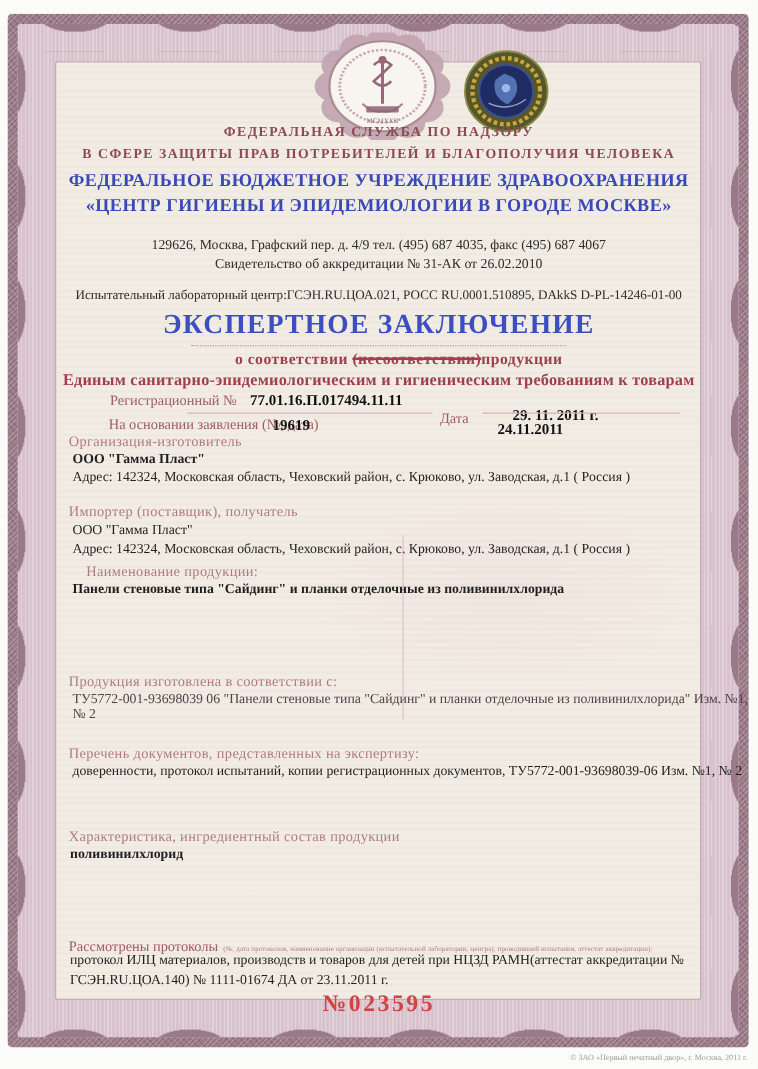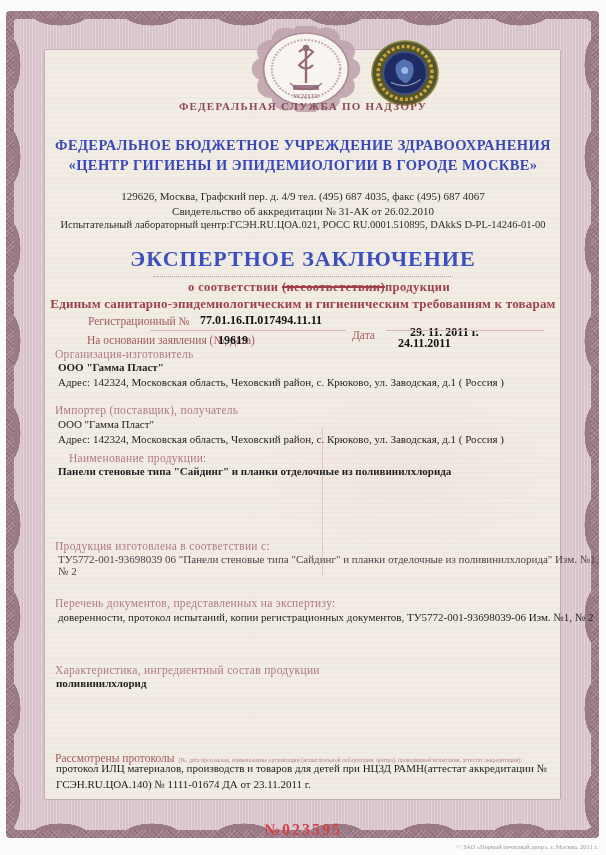--- a/index.html
+++ b/index.html
@@ -45,21 +45,21 @@
   .addr{font-size:11px;color:#2c2c2c;}
   .doc-title{font-size:22px;font-weight:bold;color:#3b4fc0;letter-spacing:1px;}
   .sub-title{font-size:12.5px;font-weight:bold;color:#9d3f4c;letter-spacing:.4px;padding-left:16px;}
   .struck{text-decoration:line-through;text-decoration-thickness:2px;}
   .sub2{font-size:13px;font-weight:bold;color:#9d3f4c;letter-spacing:.2px;}
   .fieldlabel{font-size:11.5px;color:#a15b64;}
   .fieldvalue{font-size:12px;font-weight:bold;color:#111;}
   .uline{border-bottom:1px solid #d9aeb8;height:1px;}
   .dotline{border-bottom:1px dotted rgba(150,90,110,.55);height:1px;}
   .smallnote{font-size:5.6px;color:#b07a83;letter-spacing:.1px;}
-  .serial{font-size:16px;font-weight:bold;color:#cf4545;letter-spacing:2px;margin-top:28px;}
+  .serial{font-size:19px;font-weight:bold;color:#cf4545;letter-spacing:2px;}
   .credit{font-size:6.5px;color:#9a9a9a;}
   .fold{width:1px;background:rgba(216,130,170,.4);}
   .seal-wrap{line-height:0;}
 </style>
 </head>
 <body>
 
 <div class="screen">
 
   <div class="cert">
@@ -114,25 +114,26 @@
           <ellipse cx="35" cy="34" rx="21.5" ry="21" fill="#1f2c63"></ellipse>
           <ellipse cx="35" cy="34" rx="21.5" ry="21" fill="none" stroke="#3d4f9a" stroke-width="1.4"></ellipse>
           <path d="M35 20 c7 3.5 9 3.5 9 11 c0 9 -9 13.5 -9 13.5 c0 0 -9 -4.5 -9 -13.5 c0 -7.5 2 -7.5 9 -11 z" fill="#5d7fc0" opacity="0.85"></path>
           <circle cx="35" cy="31.5" r="3.4" fill="#9db8e8"></circle>
           <path d="M20 42 q15 9 30 0" stroke="#c5d4f0" stroke-width="1.2" fill="none" opacity="0.7"></path>
         </g>
       </svg>
     </div>
 
     <div class="abs ctr agency" style="top:100px;">ФЕДЕРАЛЬНАЯ СЛУЖБА ПО НАДЗОРУ</div>
+    <div class="abs ctr agency" style="top:117px;">В СФЕРЕ ЗАЩИТЫ ПРАВ ПОТРЕБИТЕЛЕЙ И БЛАГОПОЛУЧИЯ  ЧЕЛОВЕКА</div>
     <div class="abs ctr orgblue" style="top:137px;">ФЕДЕРАЛЬНОЕ БЮДЖЕТНОЕ УЧРЕЖДЕНИЕ ЗДРАВООХРАНЕНИЯ</div>
     <div class="abs ctr orgblue" style="top:157px;">«ЦЕНТР ГИГИЕНЫ И ЭПИДЕМИОЛОГИИ В ГОРОДЕ МОСКВЕ»</div>
     <div class="abs ctr addr" style="top:190px;">129626, Москва, Графский пер. д. 4/9 тел. (495) 687 4035, факс (495) 687 4067</div>
     <div class="abs ctr addr" style="top:205px;">Свидетельство об аккредитации № 31-АК от 26.02.2010</div>
-    <div class="abs ctr addr" style="top:219px;font-size:10.5px;">Испытательный лабораторный центр:ГСЭН.RU.ЦОА.021, РОСС RU.0001.510895, DAkkS D-PL-14246-01-00</div>
+    <div class="abs ctr addr" style="top:231px;font-size:10.5px;">Испытательный лабораторный центр:ГСЭН.RU.ЦОА.021, РОСС RU.0001.510895, DAkkS D-PL-14246-01-00</div>
 
     <div class="abs ctr doc-title" style="top:246px;">ЭКСПЕРТНОЕ ЗАКЛЮЧЕНИЕ</div>
     <div class="abs dotline" style="left:153px;top:275px;width:300px;"></div>
     <div class="abs ctr sub-title" style="top:280px;"><span>о соответствии </span><span class="struck">(несоответствии)</span><span>продукции</span></div>
     <div class="abs ctr sub2" style="top:296px;">Единым санитарно-эпидемиологическим и гигиеническим требованиям к товарам</div>
 
     <div class="abs fieldlabel" style="left:88px;top:315px;">Регистрационный №</div>
     <div class="abs fieldvalue" style="left:200px;top:313px;">77.01.16.П.017494.11.11</div>
     <div class="abs uline" style="left:150px;top:329px;width:196px;"></div>
     <div class="abs fieldlabel" style="left:352px;top:329px;">Дата</div>

